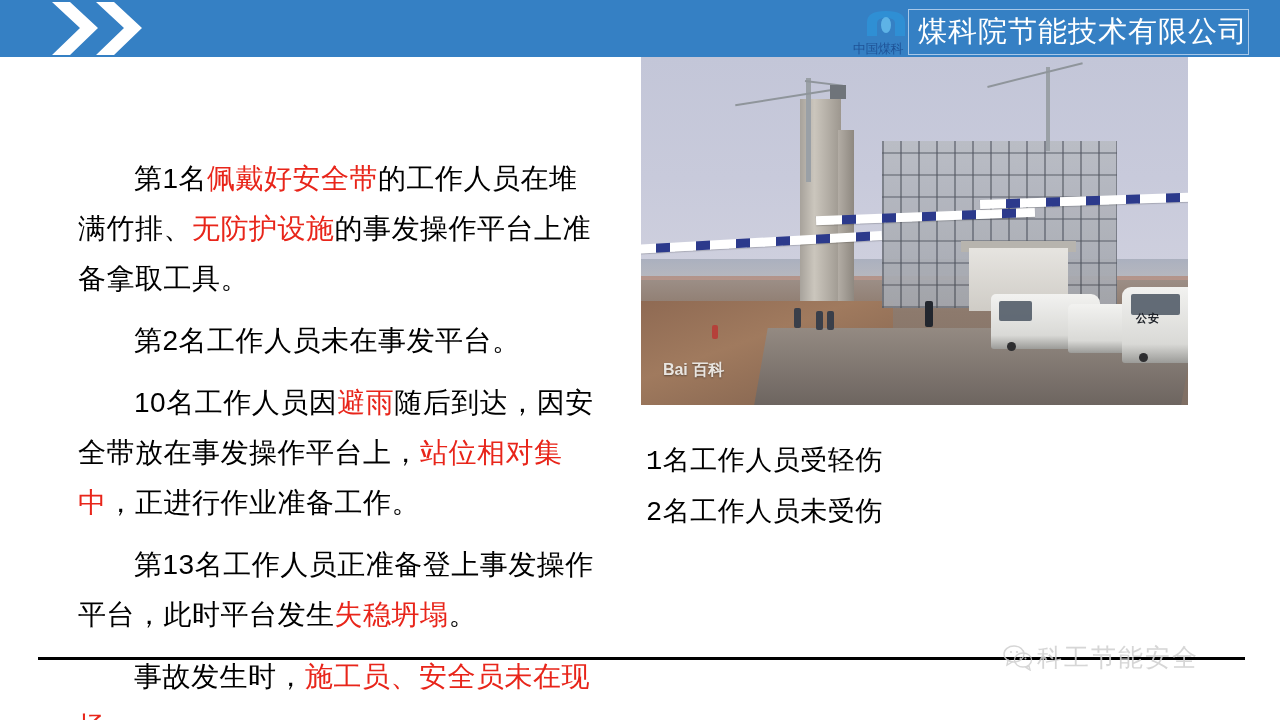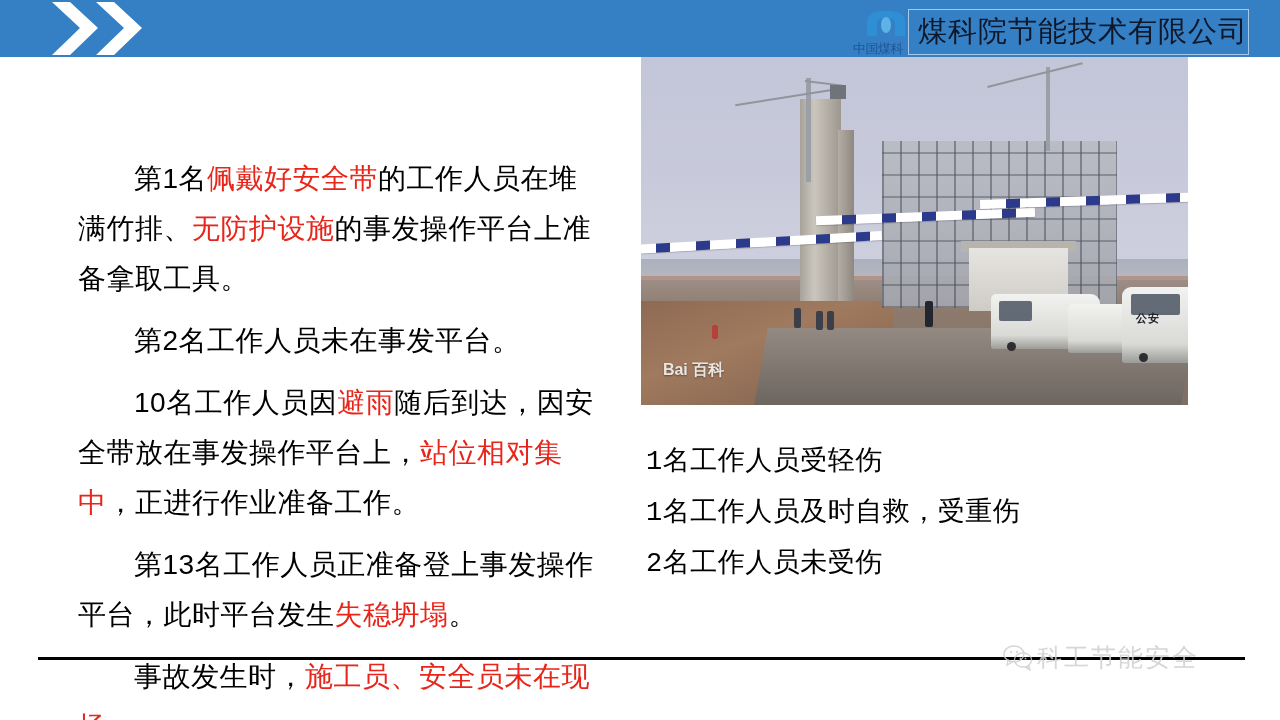--- a/index.html
+++ b/index.html
@@ -39,21 +39,21 @@
     opacity:.92;
   }
 
   .title-box{
     position:absolute;left:908px;top:9px;width:341px;height:46px;
     border:1px solid #a8c8e8;
     box-sizing:border-box;
     display:flex;align-items:center;
   }
   .title-box .title-text{
-    font-size:29px;color:#0f172a;
+    font-size:29px;color:#ffffff;
     letter-spacing:1px;padding-left:9px;white-space:nowrap;
     font-family:Liberation Sans, sans-serif;
   }
 
   
   .photo{
     position:absolute;left:641px;top:57px;width:547px;height:348px;
     overflow:hidden;background:#c2410c;
   }
   .photo .sky{
@@ -285,21 +285,20 @@
     <p>
       <span>第13名工作人员正准备登上事发操作平台，此时平台发生</span><span class="red">失稳坍塌</span><span>。</span>
     </p>
     <p>
       <span>事故发生时，</span><span class="red">施工员、安全员未在现场。</span>
     </p>
   </div>
 
   <div class="right-list">
     <div>1名工作人员受轻伤</div>
-    <div>1名工作人员及时自救，受重伤</div>
     <div>2名工作人员未受伤</div>
   </div>
 
   <div class="rule"></div>
   <div class="wm">
     <span class="wechat">
       <svg class="wechat" viewBox="0 0 30 26">
         <ellipse cx="11" cy="9" rx="10" ry="8" fill="none" stroke="#cfcfcf" stroke-width="1.4"></ellipse>
         <polygon points="5,15 4,20 9,17" fill="none" stroke="#cfcfcf" stroke-width="1.4"></polygon>
         <circle cx="8" cy="7" r="1.1" fill="#cfcfcf"></circle>

